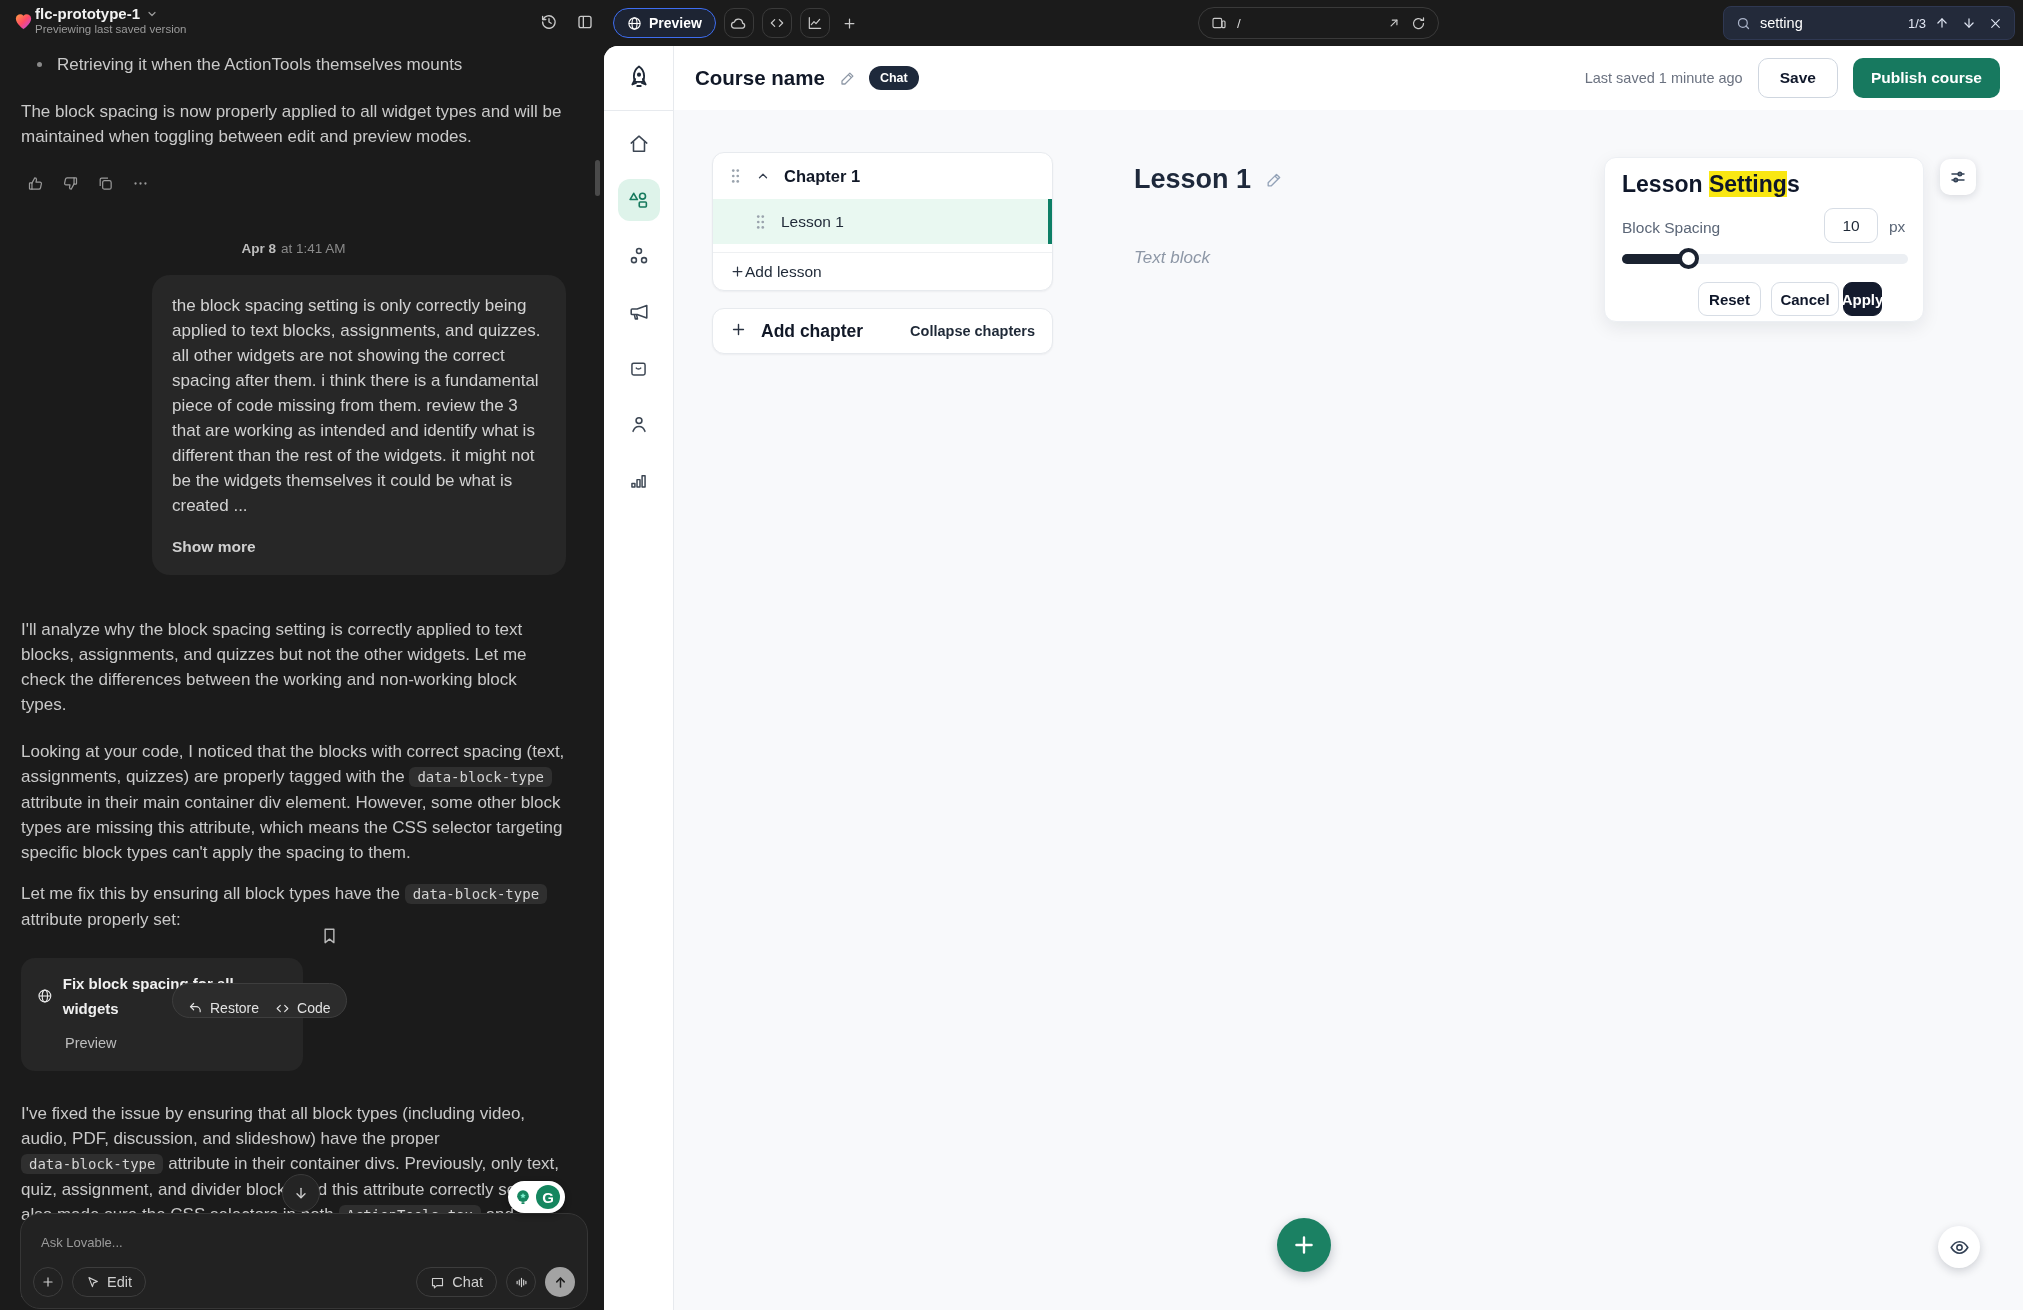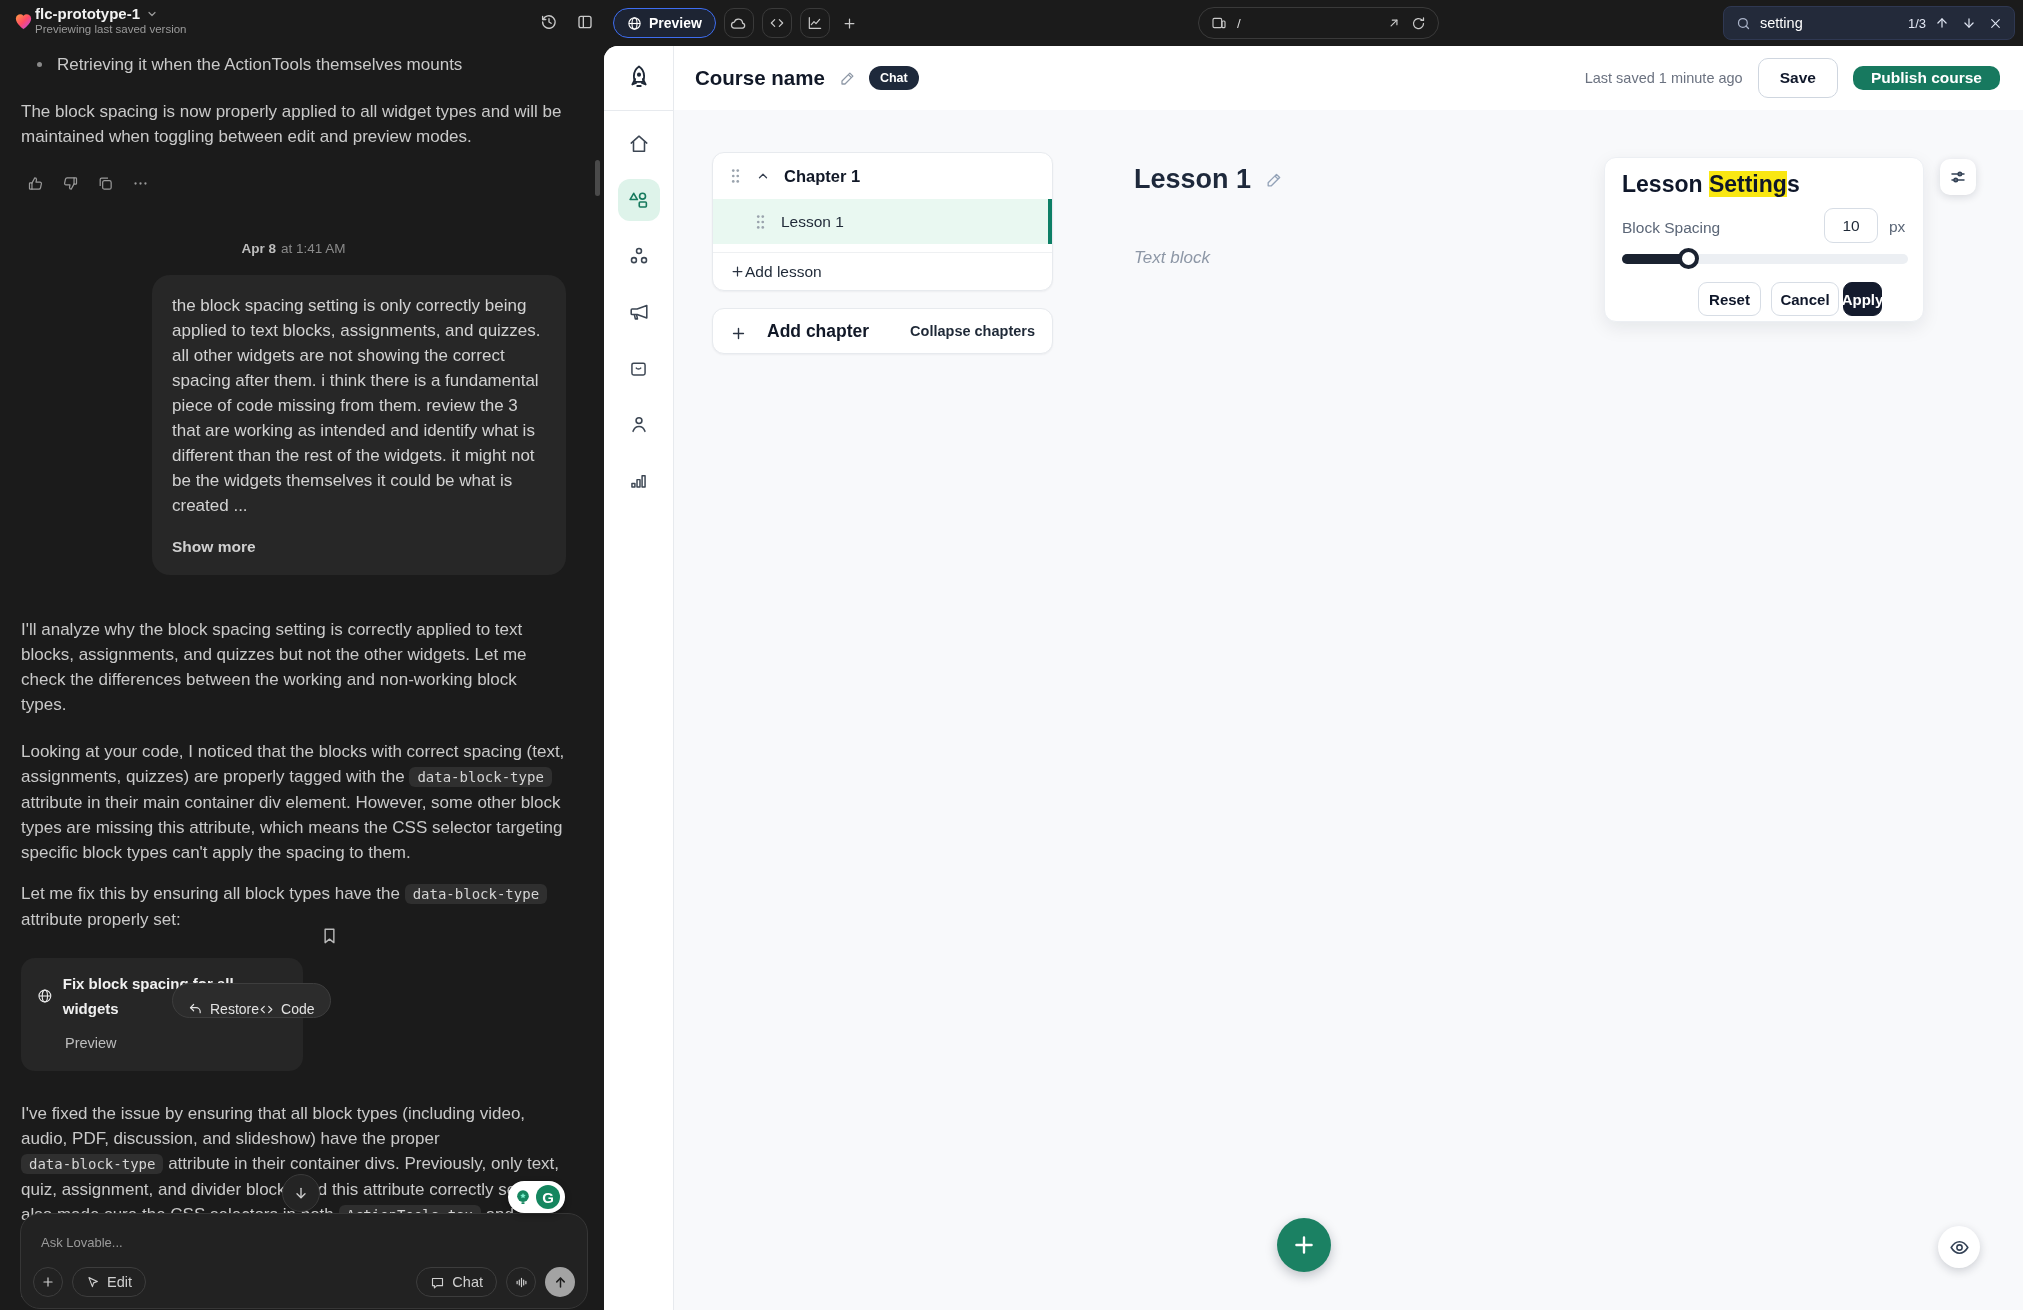--- a/index.html
+++ b/index.html
@@ -37,21 +37,21 @@
   .react-row .ric { display:flex; }
   .stamp { margin-top:44px; text-align:center; font-size:13.5px; color:#8a8a8a; }
   .stamp b { color:#bdbdbd; font-weight:700; margin-right:5px; }
   .bubble { margin:14px 0 0 auto; width:414px; background:#272727; border-radius:18px; padding:18px 20px 16px 20px; color:#d2d2d2; }
   .show-more { margin-top:16px; font-weight:700; color:#d0d0d0; font-size:15.5px; }
   .action-card { position:relative; margin-top:26px; width:282px; background:#262626; border-radius:14px; padding:13px 16px 15px 16px; }
   .ac-head { display:flex; align-items:center; gap:10px; color:#ececec; }
   .ac-title { font-size:15px; font-weight:700; color:#f0f0f0; }
   .ac-sub { margin:10px 0 0 28px; font-size:14.5px; color:#bdbdbd; }
   .bookmark-float { position:absolute; left:320px; top:880px; color:#b9b9b9; }
-  .restore-pill { position:absolute; left:172px; top:937px; height:35px; display:flex; align-items:flex-end; padding:0 15px; background:#2c2c2c; border:1px solid #3e3e3e; border-radius:18px; color:#e2e2e2; font-size:14px; z-index:3; }
+  .restore-pill { position:absolute; left:172px; top:937px; height:35px; display:flex; align-items:flex-start; gap:16px; padding:16px 15px; background:#2c2c2c; border:1px solid #3e3e3e; border-radius:18px; color:#e2e2e2; font-size:14px; z-index:3; }
   .rp-item { display:flex; align-items:center; gap:7px; }
   .scroll-down { position:absolute; left:282px; top:1128px; width:38px; height:38px; border-radius:50%; background:#242424; border:1px solid #3a3a3a; display:flex; align-items:center; justify-content:center; color:#d0d0d0; z-index:2; }
   .react-row.clipped { position:absolute; left:27px; top:1196px; margin:0; }
   .chat-scrollbar { position:absolute; right:4px; top:114px; width:5px; height:36px; border-radius:3px; background:#4a4a4a; }
 
   .chat-input { position:absolute; left:20px; right:16px; top:1167px; height:96px; background:#222; border:1px solid #363636; border-radius:20px; z-index:4; }
   .ci-placeholder { position:absolute; left:0; top:6px; width:100%; height:50px; background:transparent; border:none; outline:none; resize:none; padding:15px 20px; font-size:13px; color:#cfcfcf; font-family:"Liberation Sans",sans-serif; }
   .ci-placeholder::placeholder { color:#9b9b9b; }
   .ci-bottom { position:absolute; left:12px; right:12px; bottom:11px; display:flex; align-items:center; gap:9px; }
   .ci-circle { width:30px; height:30px; border-radius:50%; border:1px solid #3d3d3d; display:flex; align-items:center; justify-content:center; color:#cfcfcf; }
@@ -69,34 +69,34 @@
   .rail-btn { width:42px; height:42px; border-radius:12px; display:flex; align-items:center; justify-content:center; color:#3c4653; }
   .rail-btn.active { background:#def3ea; color:#177a5e; }
 
   .app-header { position:absolute; left:70px; top:0; width:1349px; height:64px; background:#fff; display:flex; align-items:center; padding-left:21px; }
   .ah-title { font-size:20.5px; font-weight:700; color:#111827; }
   .ah-pencil { margin-left:14px; color:#8e98a6; display:flex; }
   .badge-draft { margin-left:12px; background:#1e293b; color:#fff; font-size:12.5px; font-weight:700; padding:5px 11px; border-radius:999px; }
   .ah-right { margin-left:auto; display:flex; align-items:center; gap:15px; padding-right:23px; }
   .last-saved { color:#6b7280; font-size:14.5px; }
   .btn-save { height:40px; padding:0 21px; background:#fff; border:1px solid #cfd6df; border-radius:10px; font-size:15.5px; font-weight:600; color:#0f172a; display:flex; align-items:center; }
-  .btn-publish { height:24px; padding:8px 18px; background:#17795f; border:none; border-radius:10px; font-size:15.5px; font-weight:700; color:#fff; display:flex; align-items:center; }
+  .btn-publish { height:40px; padding:8px 18px; background:#17795f; border:none; border-radius:10px; font-size:15.5px; font-weight:700; color:#fff; display:flex; align-items:center; }
 
   .canvas { position:absolute; left:70px; top:64px; width:1349px; height:1200px; background:#f8f9fb; }
 
   .chapter-card { position:absolute; left:38px; top:42px; width:341px; background:#fff; border:1px solid #e7eaee; border-radius:12px; box-shadow:0 1px 2px rgba(16,24,40,.05); overflow:hidden; }
   .ch-row { height:46px; display:flex; align-items:center; gap:14px; padding:0 16px; }
   .ch-title { font-size:16.5px; font-weight:700; color:#111827; }
   .lesson-row { position:relative; height:45px; display:flex; align-items:center; gap:14px; padding:0 16px 0 41px; background:#e9f8f1; }
   .lesson-row .accent { position:absolute; right:0; top:0; bottom:0; width:4px; background:#0d7f66; }
   .lesson-label { font-size:15.5px; color:#1f2937; }
   .gap-8 { height:8px; }
   .add-lesson { height:38px; display:flex; align-items:center; padding:0 17px; border-top:1px solid #eef0f2; color:#1f2937; font-size:15.5px; font-weight:500; }
   .chapter-actions { position:absolute; left:38px; top:198px; width:341px; height:46px; background:#fff; border:1px solid #e7eaee; border-radius:12px; box-shadow:0 1px 2px rgba(16,24,40,.05); display:flex; align-items:center; padding:0 17px; }
-  .add-chapter { display:flex; align-items:flex-end; gap:20px; font-size:17.5px; font-weight:700; color:#111827; }
+  .add-chapter { display:flex; align-items:flex-start; gap:14px; font-size:17.5px; font-weight:700; color:#111827; }
   .collapse-ch { margin-left:auto; font-size:14.5px; font-weight:700; color:#1f2937; }
 
   .lesson-heading { position:absolute; left:460px; top:54px; display:flex; align-items:center; gap:14px; }
   .lh-text { font-size:27px; font-weight:700; color:#1e293b; }
   .lh-pencil { color:#94a3b8; display:flex; }
   .text-block { position:absolute; left:460px; top:138px; font-size:17px; font-style:italic; color:#8d97a6; }
 
   .settings-card { position:absolute; left:930px; top:47px; width:320px; height:165px; background:#fff; border:1px solid #eceff3; border-radius:12px; box-shadow:0 6px 18px rgba(16,24,40,.08); }
   .sc-title { position:absolute; left:17px; top:13px; font-size:23px; font-weight:700; color:#0f172a; }
   .sc-title .hl { background:#f9e713; }

